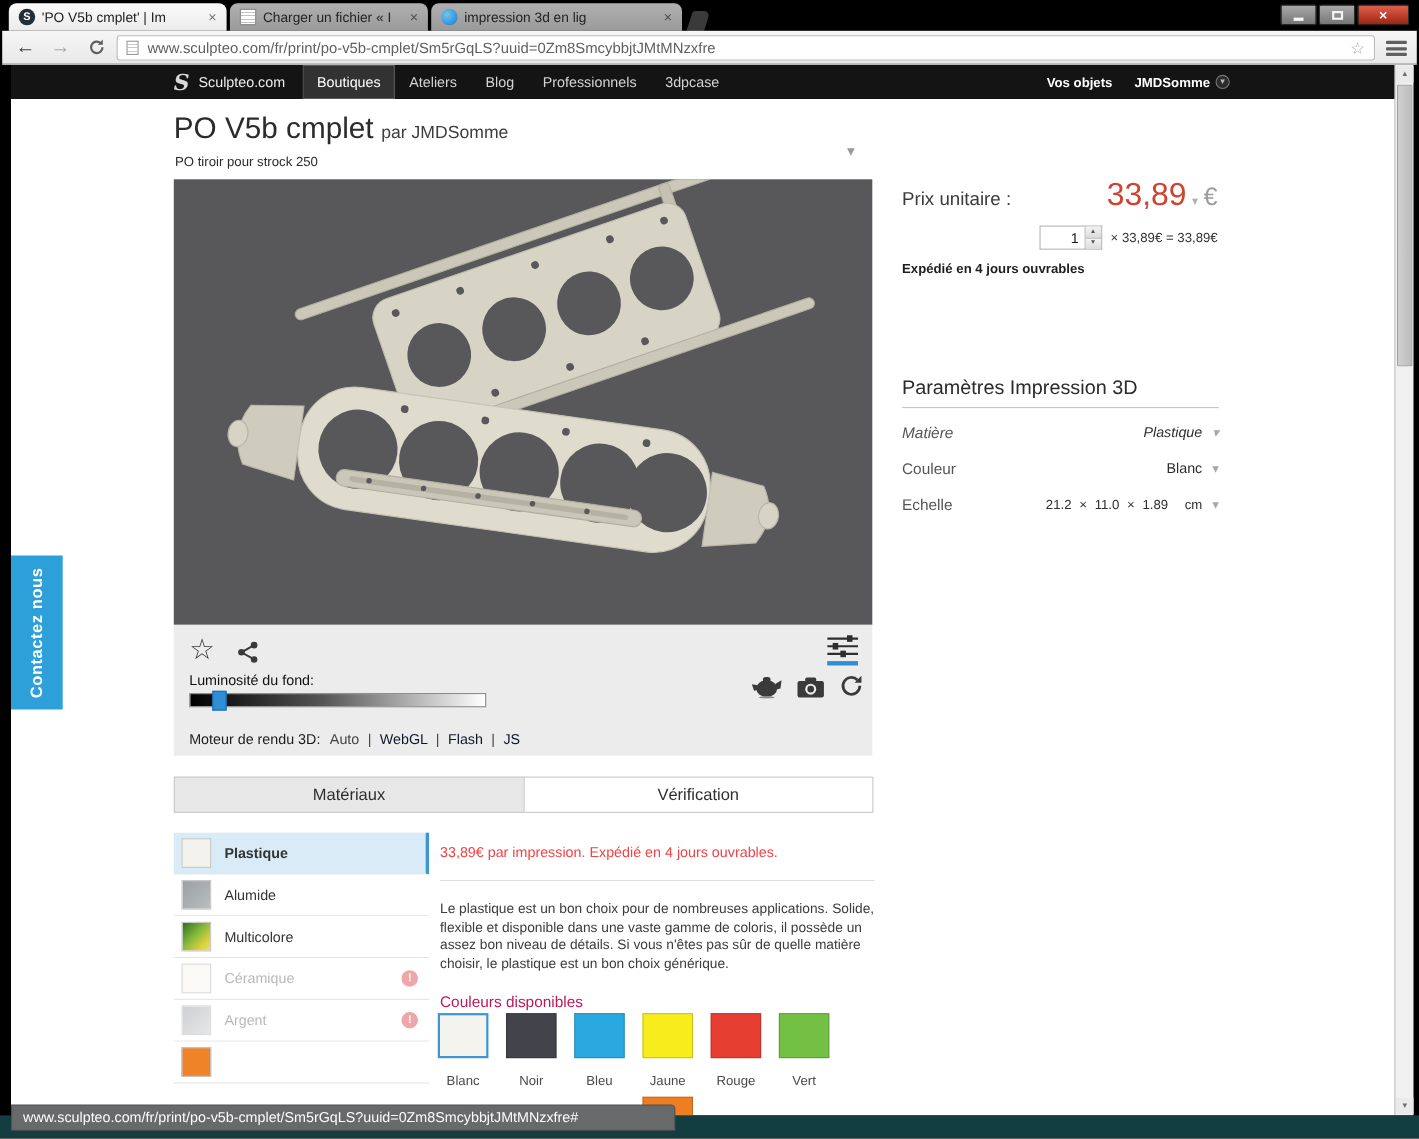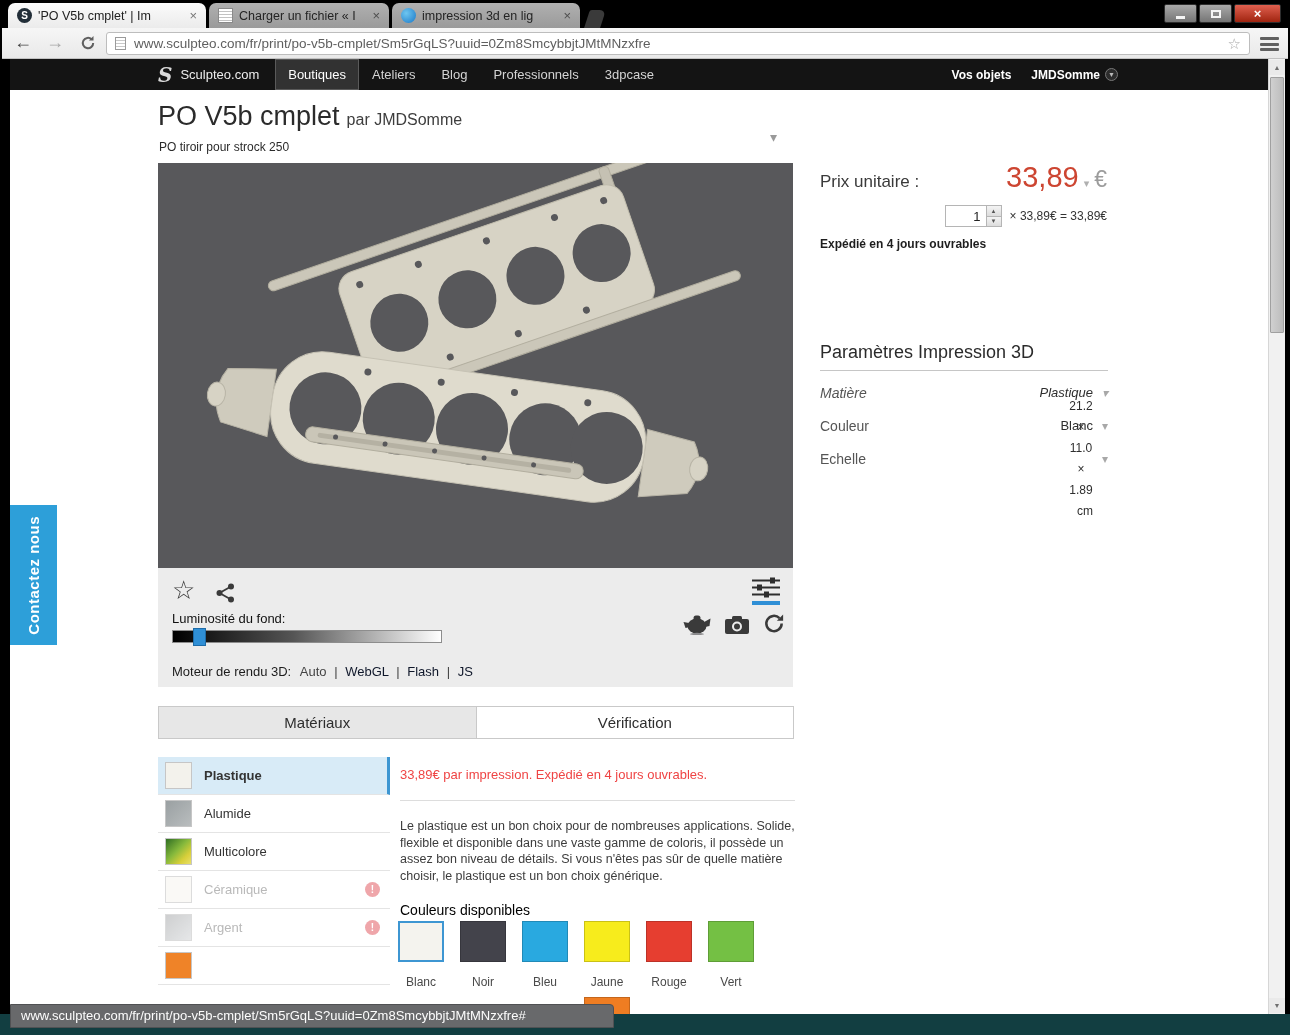--- a/index.html
+++ b/index.html
@@ -9,21 +9,21 @@
   
   .tabstrip { position:absolute; left:8px; top:3px; display:flex; align-items:flex-end; height:25px; }
   .tab { height:25px; border-radius:7px 7px 0 0; display:flex; align-items:center; padding:0 9px; margin-right:3px; font-size:12.5px; }
   .tab .fav { width:15px; height:15px; margin-right:6px; flex:none; }
   .tab .t { flex:1; overflow:hidden; white-space:nowrap; }
   .tab .x { margin-left:6px; font-size:13px; line-height:1; }
   .tab-active { width:198px; background:linear-gradient(#fbfbfb,#ebebeb); color:#222; }
   .tab-active .x { color:#777; }
   .tab-in { background:linear-gradient(#b0b0b0,#9a9a9a); color:#242424; }
   .tab-in .x { color:#4d4d4d; }
-  .w180 { width:180px; } .w188 { width:188px; }
+  .w180 { width:180px; } .w188 { width:228px; }
   .fav-sculpteo { border-radius:50%; background:#222e38; color:#fff; font-size:10px; font-weight:bold; display:flex; align-items:center; justify-content:center; }
   .fav-doc { border:1px solid #8a8a8a; background:repeating-linear-gradient(180deg,#fff 0 2px,#c2c2c2 2px 3px); }
   .fav-globe { border-radius:50%; background:radial-gradient(circle at 35% 35%, #6ec6f0, #1a78c8); }
   .newtab-stub { width:16px; height:18px; background:#3a3a3a; border-radius:2px 6px 0 0; transform:skewX(-18deg); margin-left:4px; }
 
   .winbtns { position:absolute; top:4px; right:9px; display:flex; gap:2px; }
   .wbtn { width:33px; height:19px; border:1px solid #2d2d2d; border-radius:2px; background:linear-gradient(#a9a9a9,#757575); display:flex; align-items:center; justify-content:center; }
   .wbtn-close { width:47px; background:linear-gradient(#e0604f,#a02410); }
   .glyph-min { width:9px; height:3px; background:#f5f5f5; margin-top:8px; }
   .glyph-max { width:10px; height:8px; border:2px solid #f5f5f5; }
@@ -85,21 +85,21 @@
   .mrow { height:38px; border-bottom:1px solid #e4e4e4; display:flex; align-items:center; padding-left:7px; font-size:13px; color:#333; position:relative; background:#fff; }
   .mrow-sel { background:#d8ebf7; border-right:3px solid #3d96d2; font-weight:bold; }
   .mthumb { width:27px; height:27px; border:1px solid #c6c6c6; margin-right:12px; flex:none; }
   .mrow-dim { color:#b9b9b9; }
   .mrow-dim .mthumb { opacity:.6; }
   .warn { position:absolute; right:10px; top:11px; width:15px; height:15px; border-radius:50%; background:#efa6aa; color:#fff; font-size:10px; font-weight:bold; display:flex; align-items:center; justify-content:center; }
 
   .detail-price { position:absolute; left:390px; top:708px; font-size:13px; color:#ef4444; }
   .detail-sep { position:absolute; left:390px; top:741px; width:395px; border-top:1px solid #ddd; }
   .detail-desc { position:absolute; left:390px; top:759px; width:398px; font-size:12.5px; line-height:16.5px; color:#3c3c3c; }
-  .colors-label { position:absolute; left:390px; top:843px; font-size:14px; color:#000000; }
+  .colors-label { position:absolute; left:390px; top:843px; font-size:14px; color:#be185d; }
   .colorrow { position:absolute; left:388px; top:862px; display:flex; }
   .colorcol { width:46px; margin-right:16px; display:flex; flex-direction:column; align-items:center; }
   .swatch { width:46px; height:41px; border:1px solid rgba(0,0,0,.18); }
   .swatch-sel { border:2px solid #3d96d2; }
   .swname { margin-top:13px; font-size:12px; color:#4a4a4a; }
   .partial-swatch { position:absolute; left:574px; top:938px; width:46px; height:41px; border:1px solid rgba(0,0,0,.18); }
 
   
   .price-row { position:absolute; left:810px; top:102px; width:287px; display:flex; align-items:baseline; }
   .price-label { font-size:17px; color:#3a3a3a; }
@@ -114,21 +114,21 @@
   .qty-calc { margin-left:8px; font-size:12px; color:#333; }
   .ship { position:absolute; left:810px; top:178px; width:287px; text-align:left; font-size:12px; font-weight:bold; color:#1e1e1e; }
   .orderbtn { position:absolute; left:810px; top:211px; width:287px; height:42px; border-radius:4px; background:linear-gradient(#5b9cd9,#3c80c3); border:1px solid #3071ae; color:#fff; font-size:15px; display:flex; align-items:center; justify-content:center; }
   .ptitle { position:absolute; left:810px; top:283px; font-size:18px; font-weight:normal; color:#2b2b2b; }
   .psep { position:absolute; left:810px; top:311px; width:288px; border-top:1px solid #c6c6c6; }
   .prow { position:absolute; left:810px; width:288px; height:33px; display:flex; align-items:center; }
   .prow1 { top:317px;font-style:italic; } .prow2 { top:350px; } .prow3 { top:383px; }
   .plabel { font-size:14px; color:#555; }
   .pval { margin-left:auto; font-size:13px; color:#2e2e2e; }
   .pchev { margin-left:9px; color:#a8a8a8; font-size:12px; }
-  .dims { margin-left:auto; font-size:12px; color:#2e2e2e; display:flex; gap:7px; align-items:center;flex-direction:column; }
+  .dims { margin-left:auto; font-size:12px; color:#2e2e2e; display:flex; gap:7px; align-items:center; }
   .dims .unit { margin-left:8px; }
 
   
   .contact { position:absolute; left:10px; top:505px; width:47px; height:140px; background:#2d9fd9; display:flex; align-items:center; justify-content:center; }
   .contact span { writing-mode:vertical-rl; transform:rotate(180deg); color:#fff; font-size:15px; font-weight:bold; letter-spacing:.5px; }
 
   .sbar { position:absolute; left:1268px; top:59px; width:17px; height:955px; background:#f1f1f1; border-left:1px solid #d6d6d6; }
   .sb-up, .sb-down { position:absolute; left:0; width:16px; height:15px; font-size:7px; color:#6f6f6f; display:flex; align-items:center; justify-content:center; background:#eaeaea; }
   .sb-up { top:1px; } .sb-down { bottom:1px; }
   .sb-thumb { position:absolute; top:18px; left:1px; width:14px; height:256px; background:linear-gradient(90deg,#d0d0d0,#bcbcbc); border:1px solid #a0a0a0; border-radius:1px; }

